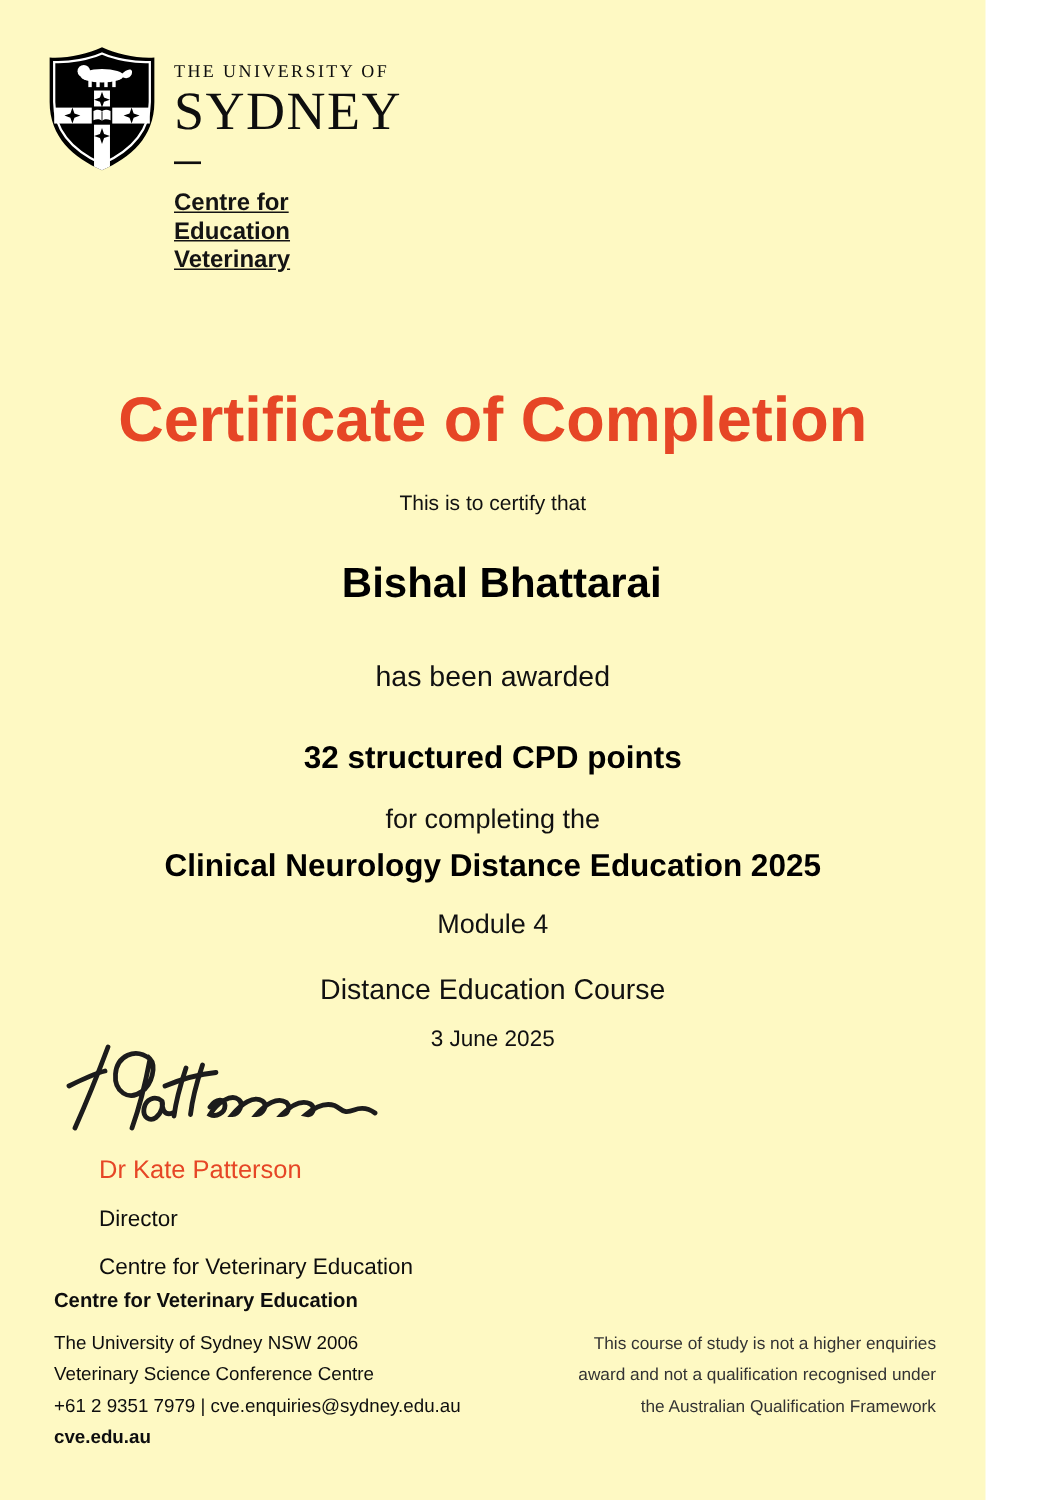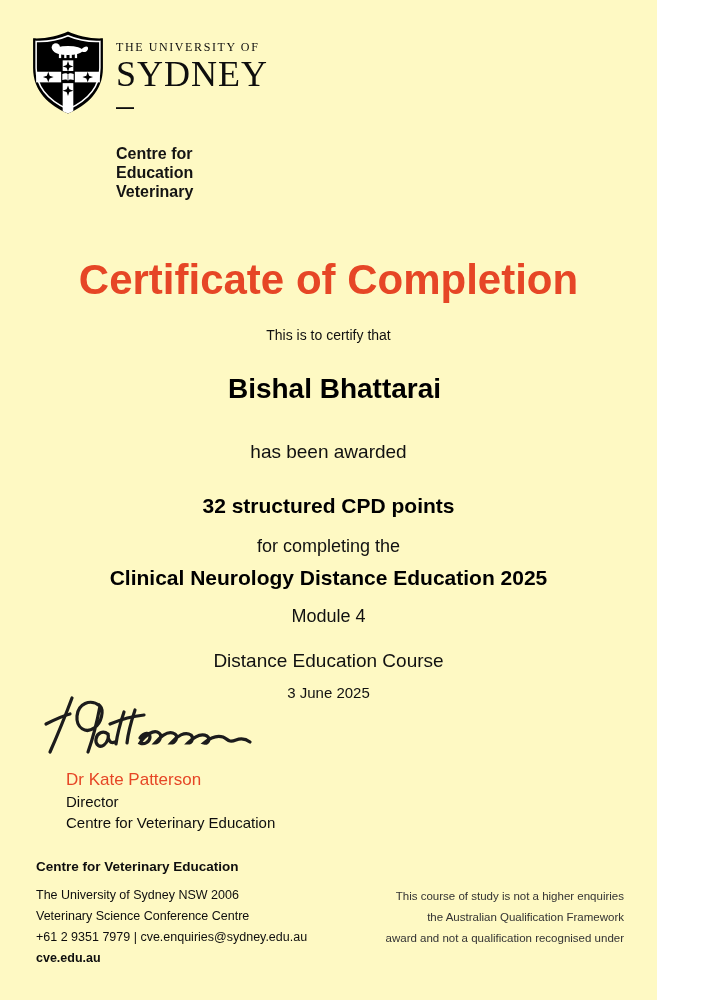--- a/index.html
+++ b/index.html
@@ -20,40 +20,40 @@
   .uni-small {
     font-family: "Liberation Serif", serif;
     font-size: 12px; letter-spacing: 1.6px; color: #0e0e0e;
   }
   .uni-name {
     font-family: "Liberation Serif", serif;
     font-size: 36px; line-height: 1.0; letter-spacing: 1px; color: #0e0e0e;
     margin-top: 1px;
   }
   .logo-dash { font-size: 18px; font-weight: bold; line-height: 1; margin-top: 6px; color: #0e0e0e; }
-  .org-lines { margin-top: 28px; font-weight: bold; font-size: 16px; line-height: 19px; color: #141414; }
+  .org-lines { margin-top: 10px; font-weight: bold; font-size: 16px; line-height: 19px; color: #141414; text-decoration: underline; }
 
   
   .cline { position: absolute; left: 0; right: 0; text-align: center; }
   .cert-title   { top: 233px; font-size: 42px; font-weight: bold; }
   .certify-line { top: 327px; font-size: 14px; }
   .recipient    { top: 373px; font-size: 28px; font-weight: bold; color: #000; padding-left: 12px; }
   .awarded-line { top: 441px; font-size: 19px; }
   .points-line  { top: 494px; font-size: 21px; font-weight: bold; color: #000; }
   .completing   { top: 536px; font-size: 18px; }
   .course-line  { top: 566px; font-size: 21px; font-weight: bold; color: #000; }
   .module-line  { top: 606px; font-size: 18px; }
   .detype-line  { top: 650px; font-size: 19px; }
   .date-line    { top: 684px; font-size: 15px; }
 
   
   .signature { position: absolute; left: 42px; top: 690px; }
   .signatory { position: absolute; left: 66px; top: 769px; }
   .signatory-name { font-size: 17px; font-weight: normal; line-height: 22px; }
-  .signatory-role, .signatory-org { font-size: 15px; line-height: 21px; color: #0e0e0e; }
+  .signatory-role, .signatory-org { font-size: 15px; line-height: 21px; color: #0e0e0e; margin-top: 11px; }
 
   
   .footer-left { position: absolute; left: 36px; top: 859px; color: #0e0e0e; }
   .footer-heading { font-size: 13.5px; font-weight: bold; margin-bottom: 11px; }
   .footer-line { font-size: 12.5px; line-height: 21px; }
   .footer-website { font-size: 12.5px; line-height: 21px; font-weight: bold; }
 
   .footer-right {
     position: absolute; right: 33px; top: 886px;
     text-align: right; font-size: 11.5px; line-height: 21px; color: #333;
@@ -141,17 +141,17 @@
   <div class="footer-left">
     <div class="footer-heading">Centre for Veterinary Education</div>
     <div class="footer-line">The University of Sydney NSW 2006</div>
     <div class="footer-line">Veterinary Science Conference Centre</div>
     <div class="footer-line">+61 2 9351 7979 | cve.enquiries@sydney.edu.au</div>
     <div class="footer-website">cve.edu.au</div>
   </div>
 
   <div class="footer-right">
     <div>This course of study is not a higher enquiries</div>
+    <div>award and not a qualification recognised under</div>
     <div>the Australian Qualification Framework</div>
-    <div>award and not a qualification recognised under</div>
   </div>
 
 </div>
 
 </body></html>

